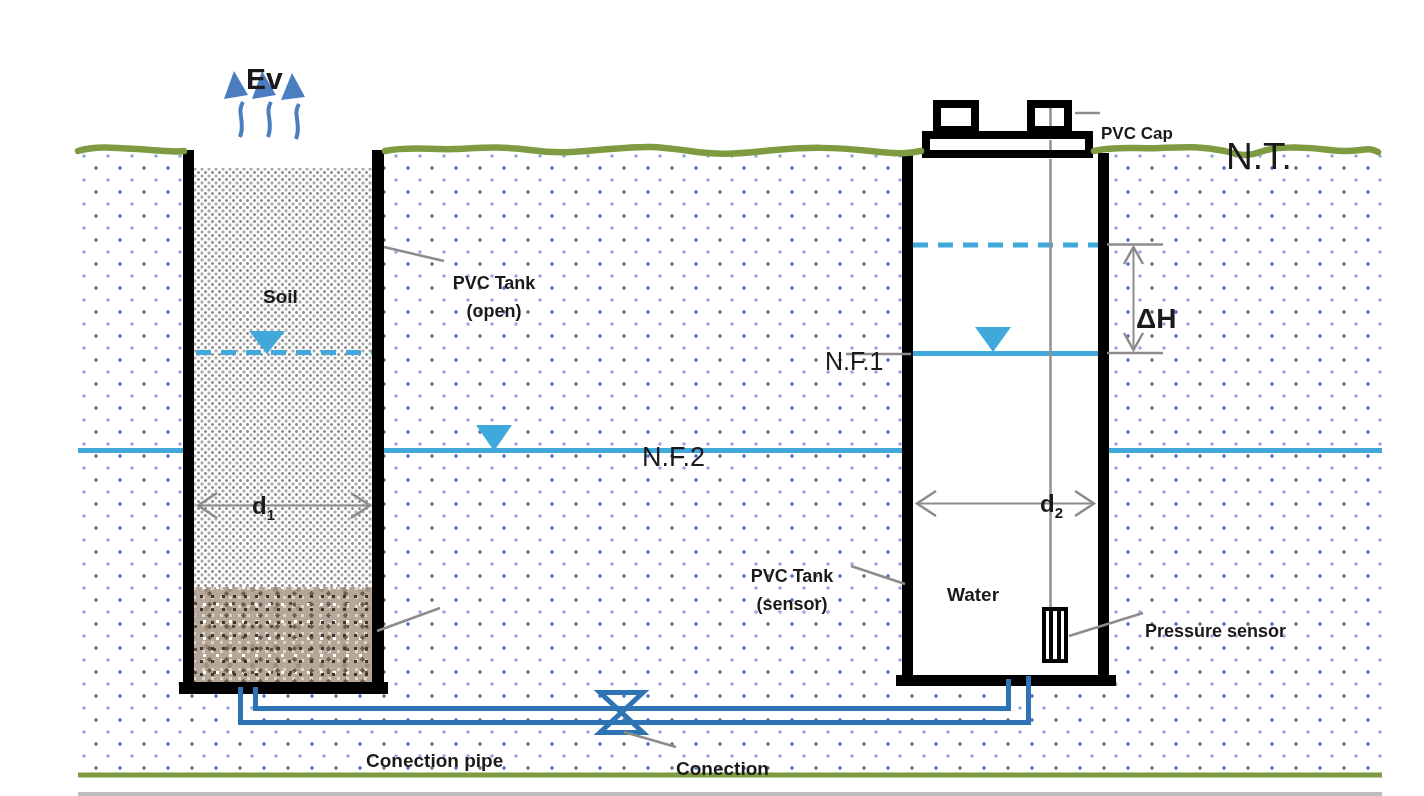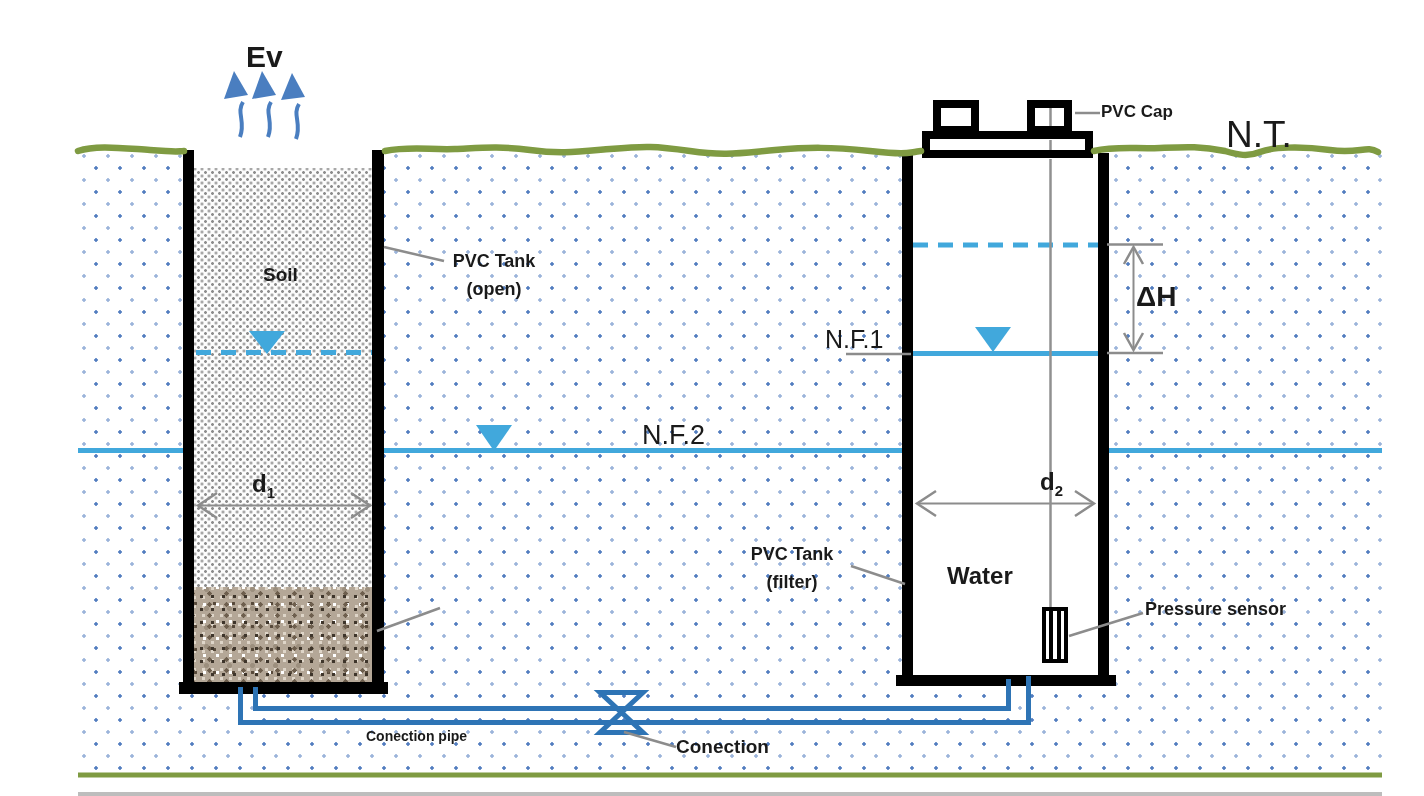--- a/index.html
+++ b/index.html
@@ -53,21 +53,21 @@
   #cap-plate{left:922px;top:131px;width:171px;height:27px;box-sizing:border-box;border:8px solid #000;background:#fff;}
   #cap-port-left{left:933px;top:100px;width:46px;height:34px;box-sizing:border-box;border:8px solid #000;background:#fff;}
   #cap-port-right{left:1027px;top:100px;width:45px;height:34px;box-sizing:border-box;border:8px solid #000;background:#fff;}
   
   #pressure-sensor{
     left:1042px;top:607px;width:26px;height:56px;box-sizing:border-box;
     border:4px solid #000;background:#fff;display:flex;justify-content:space-evenly;
   }
   #pressure-sensor .bar{width:4px;height:100%;background:#000;}
   
-  .lbl{position:absolute;white-space:nowrap;}
+  .lbl{position:absolute;white-space:nowrap;margin-top:22px;}
   .bold{font-weight:bold;}
   .big{font-size:27px;}
   .small{font-size:18px;}
   .center{text-align:center;white-space:normal;}
   sub.subscript{font-size:0.62em;}
   svg{position:absolute;left:0;top:0;pointer-events:none;}
 </style>
 </head>
 <body>
 
@@ -154,27 +154,27 @@
   </svg>
 
   <div class="lbl" style="left:246px;top:40px;font-size:30px;font-weight:600;">Ev</div>
   <div class="lbl bold" style="left:263px;top:264px;font-size:19px;">Soil</div>
   <div class="lbl bold small center" style="left:444px;top:247px;width:100px;line-height:28px;">
     <span style="display:block;">PVC Tank</span>
     <span style="display:block;">(open)</span>
   </div>
   <div class="lbl bold" style="left:252px;top:470px;font-size:24px;"><span>d</span><sub class="subscript">1</sub></div>
   <div class="lbl big" style="left:642px;top:420px;">N.F.2</div>
-  <div class="lbl bold" style="left:366px;top:728px;font-size:14px;">Conection pipe</div>
+  <div class="lbl bold" style="left:366px;top:728px;font-size:19px;">Conection pipe</div>
   <div class="lbl bold" style="left:676px;top:736px;font-size:19px;">Conection</div>
   <div class="lbl bold small center" style="left:742px;top:540px;width:100px;line-height:28px;">
     <span style="display:block;">PVC Tank</span>
-    <span style="display:block;">(filter)</span>
+    <span style="display:block;">(sensor)</span>
   </div>
-  <div class="lbl bold" style="left:947px;top:562px;font-size:24px;">Water</div>
+  <div class="lbl bold" style="left:947px;top:562px;font-size:19px;">Water</div>
   <div class="lbl bold" style="left:1145px;top:599px;font-size:18px;">Pressure sensor</div>
   <div class="lbl bold" style="left:1101px;top:102px;font-size:17px;text-align:right;">PVC Cap</div>
   <div class="lbl" style="left:1226px;top:114px;font-size:37px;">N.T.</div>
   <div class="lbl" style="left:825px;top:325px;font-size:25px;">N.F.1</div>
   <div class="lbl" style="left:1136px;top:281px;font-size:28px;font-weight:600;">ΔH</div>
   <div class="lbl bold" style="left:1040px;top:468px;font-size:24px;"><span>d</span><sub class="subscript">2</sub></div>
 
 </div>
 
 </body></html>

